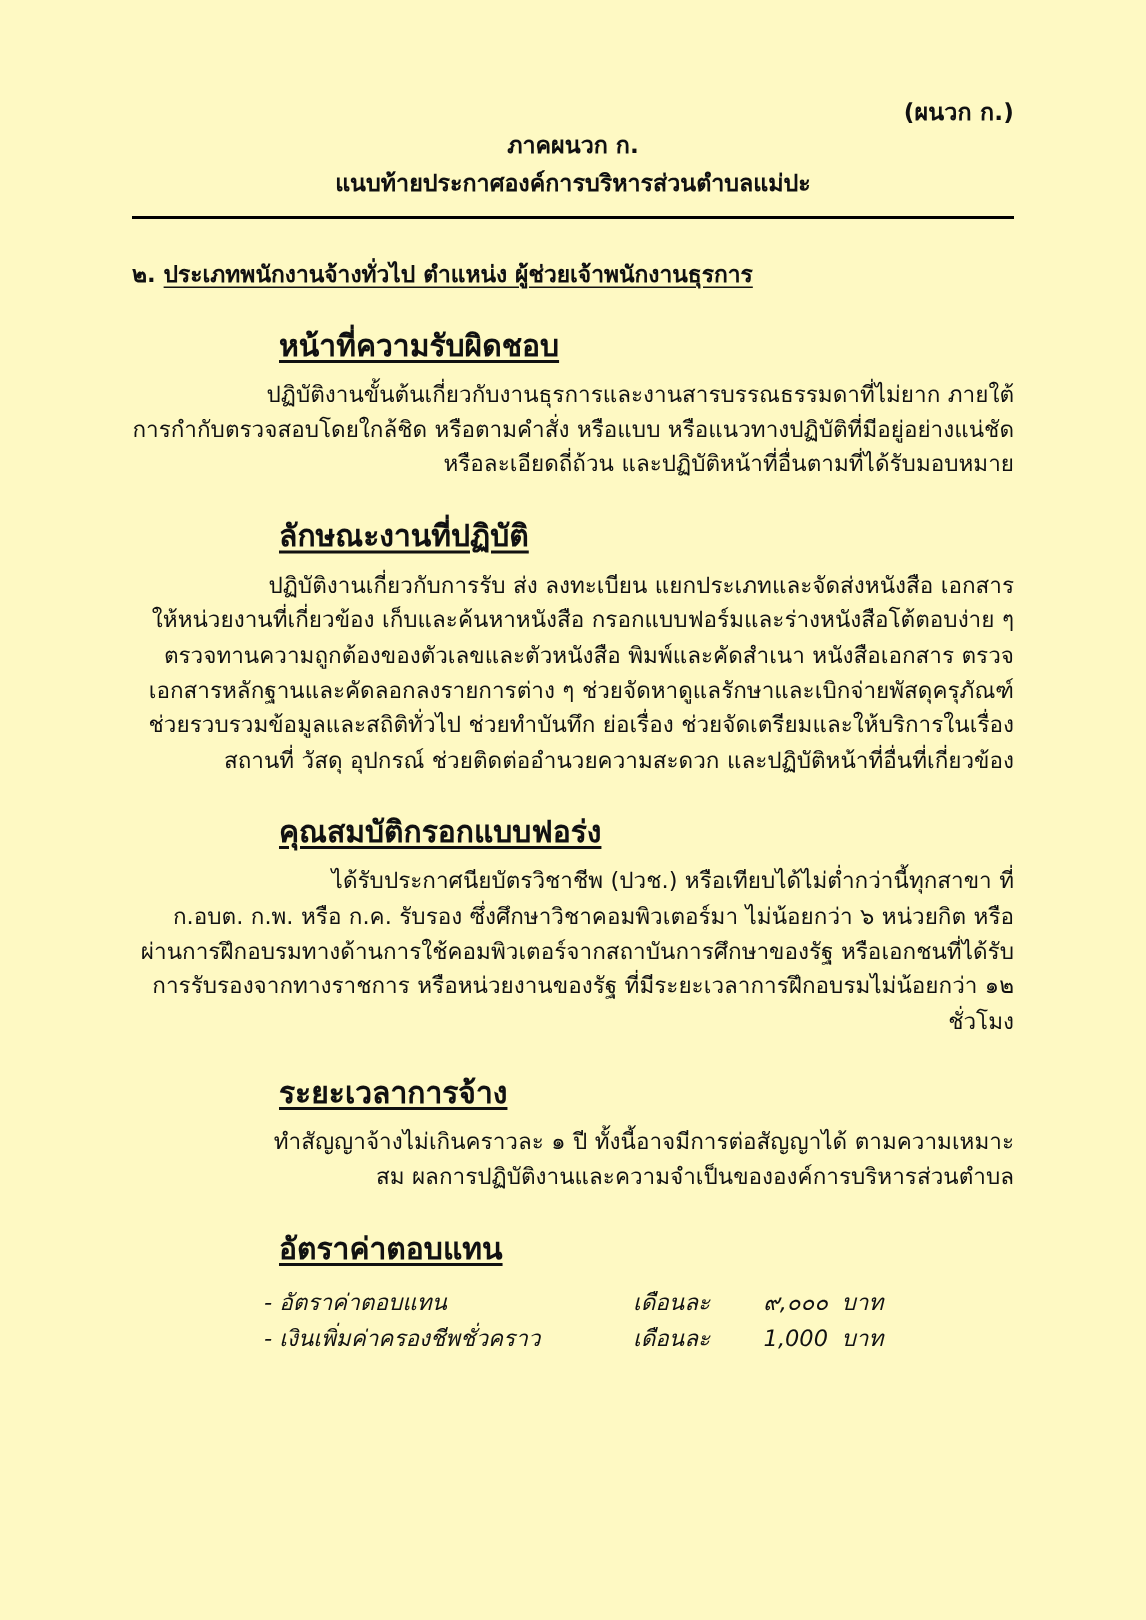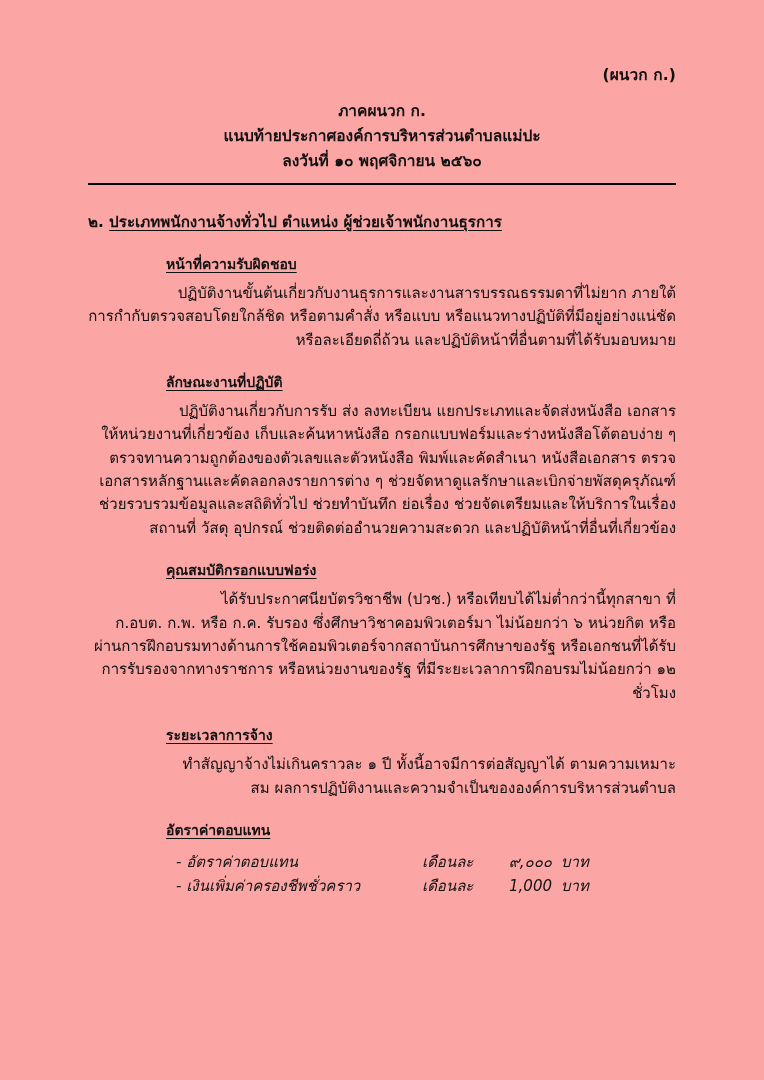--- a/index.html
+++ b/index.html
@@ -10,21 +10,21 @@
   }
   body {
     font-family: "DejaVu Sans", "Liberation Sans", sans-serif;
     color: #111111;
   }
   .page {
     position: relative;
     width: 764px;
     height: 1080px;
     margin: 0 auto;
-    background: #fca5a5;
+    background: #fef9c3;
     overflow: hidden;
     box-sizing: border-box;
   }
   .page-inner {
     position: absolute;
     left: 88px;
     top: 0;
     width: 588px;
     height: 1080px;
   }
@@ -36,21 +36,20 @@
     font-weight: bold;
     line-height: 1.2;
     padding-top: 66px;
     letter-spacing: 0.1px;
   }
   .title-block {
     text-align: center;
     font-weight: bold;
     font-size: 15.5px;
     line-height: 1.62;
-    margin-top: 14px;
   }
   .title-block .t-line {
     display: block;
     white-space: nowrap;
   }
   .title-block .t-line-wide {
     font-size: 15.2px;
   }
   .rule {
     border: 0;
@@ -71,25 +70,25 @@
   }
   .section-number-head .num {
     text-decoration: none;
   }
   .section-number-head .head-underline {
     text-decoration: underline;
     text-underline-offset: 3px;
     text-align: center;
   }
   .sub-head {
-    font-size: 14px;
+    font-size: 20px;
     font-weight: bold;
     text-decoration: underline;
     text-underline-offset: 3px;
-    margin-left: 78px;
+    margin-left: 98px;
     margin-top: 20px;
     display: inline-block;
     line-height: 1.5;
   }
   .para {
     font-size: 15px;
     line-height: 1.56;
     text-align: right;
     margin-top: 7px;
     text-indent: 82px;
@@ -130,21 +129,20 @@
 <body>
 
 <div class="page">
   <div class="page-inner">
 
     <div class="annex-tag">(ผนวก ก.)</div>
 
     <div class="title-block">
       <span class="t-line">ภาคผนวก ก.</span>
       <span class="t-line">แนบท้ายประกาศองค์การบริหารส่วนตำบลแม่ปะ</span>
-      <span class="t-line">ลงวันที่  ๑๐ พฤศจิกายน  ๒๕๖๐</span>
     </div>
 
     <hr class="rule">
 
     <div class="section-number-head">
       <span class="num">๒.</span>
       <span class="head-underline">ประเภทพนักงานจ้างทั่วไป  ตำแหน่ง  ผู้ช่วยเจ้าพนักงานธุรการ</span>
     </div>
 
     <div class="section">

